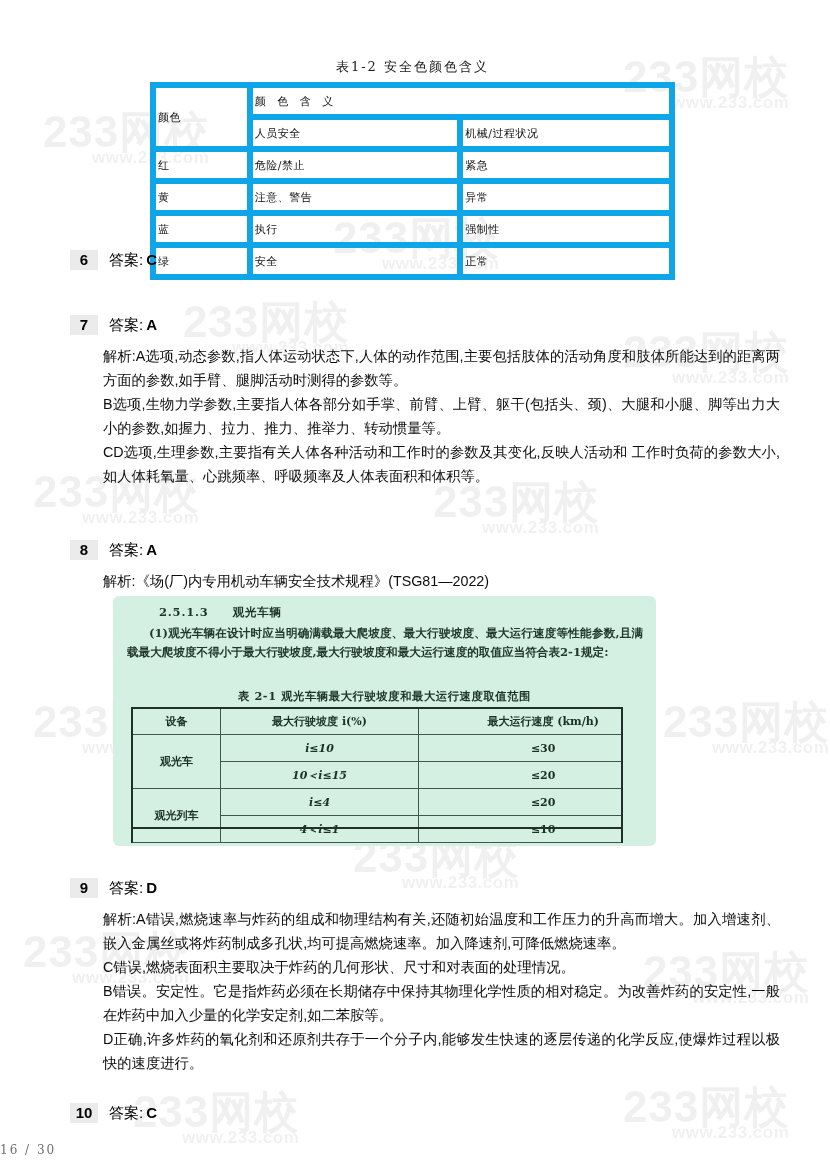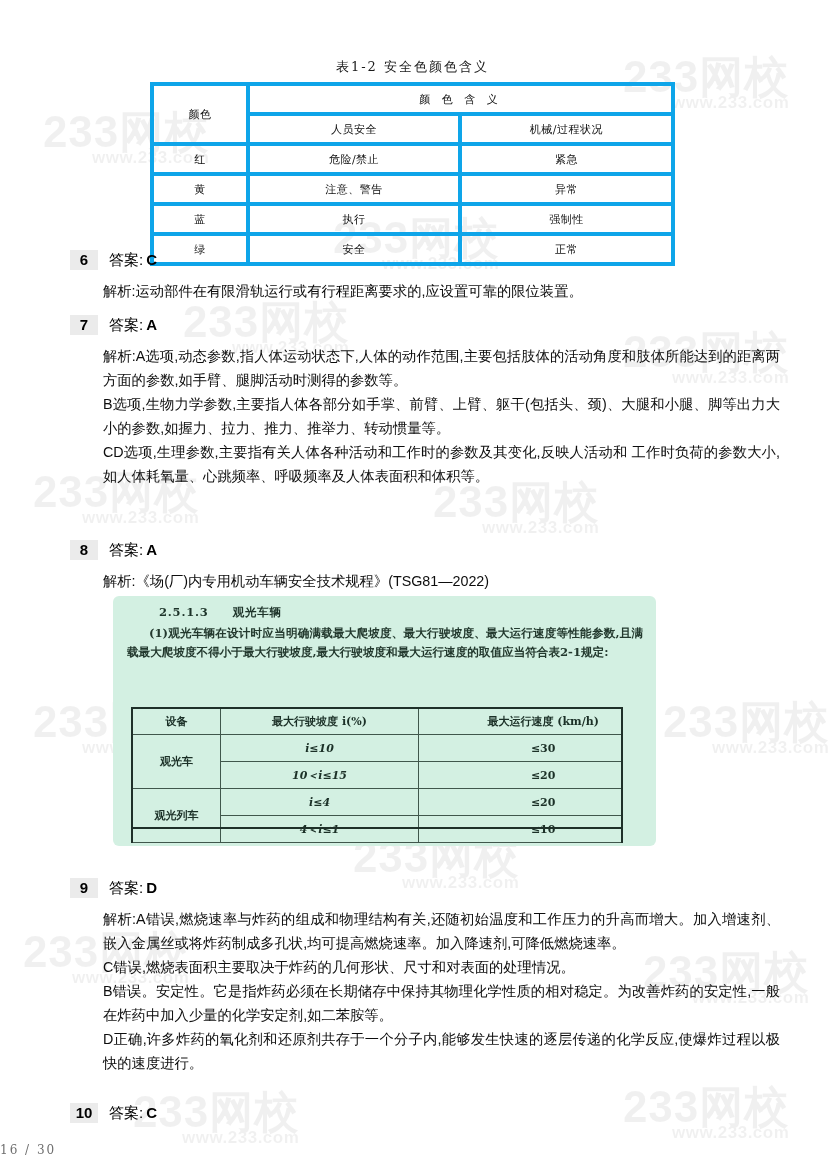--- a/index.html
+++ b/index.html
@@ -70,22 +70,22 @@
     top: 82px;
     width: 525px;
     border-collapse: collapse;
     font-family: "DejaVu Serif", "Liberation Serif", serif;
     font-size: 11px;
     color: #111;
     z-index: 2;
     background: transparent;
   }
   .safety-table td {
-    border: 4px solid #0ea5e9;
-    text-align: center;
+    border: 6px solid #0ea5e9;
+    text-align: left;
     padding: 4px 2px;
     height: 18px;
     letter-spacing: 0.5px;
   }
   .safety-table td.colhdr {
     letter-spacing: 4px;
   }
   .safety-table .c1 { width: 93px; }
   .safety-table .c2 { width: 215px; }
   .safety-table .c3 { width: 217px; }
@@ -321,23 +321,20 @@
         <td>正常</td>
       </tr>
     </tbody>
   </table>
 
   <div class="qa" style="top:250px;">
     <div class="qa-head">
       <span class="qnum">6</span>
       <span class="qans"><span>答案:</span><b>C</b></span>
     </div>
-    <div class="qbody">
-      <p>解析:运动部件在有限滑轨运行或有行程距离要求的,应设置可靠的限位装置。</p>
-    </div>
   </div>
 
   <div class="qa" style="top:315px;">
     <div class="qa-head">
       <span class="qnum">7</span>
       <span class="qans"><span>答案:</span><b>A</b></span>
     </div>
     <div class="qbody">
       <p>解析:A选项,动态参数,指人体运动状态下,人体的动作范围,主要包括肢体的活动角度和肢体所能达到的距离两方面的参数,如手臂、腿脚活动时测得的参数等。</p>
       <p>B选项,生物力学参数,主要指人体各部分如手掌、前臂、上臂、躯干(包括头、颈)、大腿和小腿、脚等出力大小的参数,如握力、拉力、推力、推举力、转动惯量等。</p>
@@ -355,20 +352,21 @@
     </div>
   </div>
 
   <div class="scanbox">
     <div class="scan-h">
       <span>2.5.1.3</span>
       &nbsp;&nbsp;&nbsp;
       <span>观光车辆</span>
     </div>
     <div class="scan-p">(1)观光车辆在设计时应当明确满载最大爬坡度、最大行驶坡度、最大运行速度等性能参数,且满载最大爬坡度不得小于最大行驶坡度,最大行驶坡度和最大运行速度的取值应当符合表2-1规定:</div>
+    <div class="scan-tcap">表 2-1   观光车辆最大行驶坡度和最大运行速度取值范围</div>
     <table class="scan-table">
       <tbody>
         <tr>
           <td class="sc1 outer-l">设备</td>
           <td class="sc2">最大行驶坡度 i(%)</td>
           <td class="sc3 outer-r">最大运行速度 (km/h)</td>
         </tr>
         <tr>
           <td class="sc1 outer-l" rowspan="2">观光车</td>
           <td class="sc2 italic">i≤10</td>

